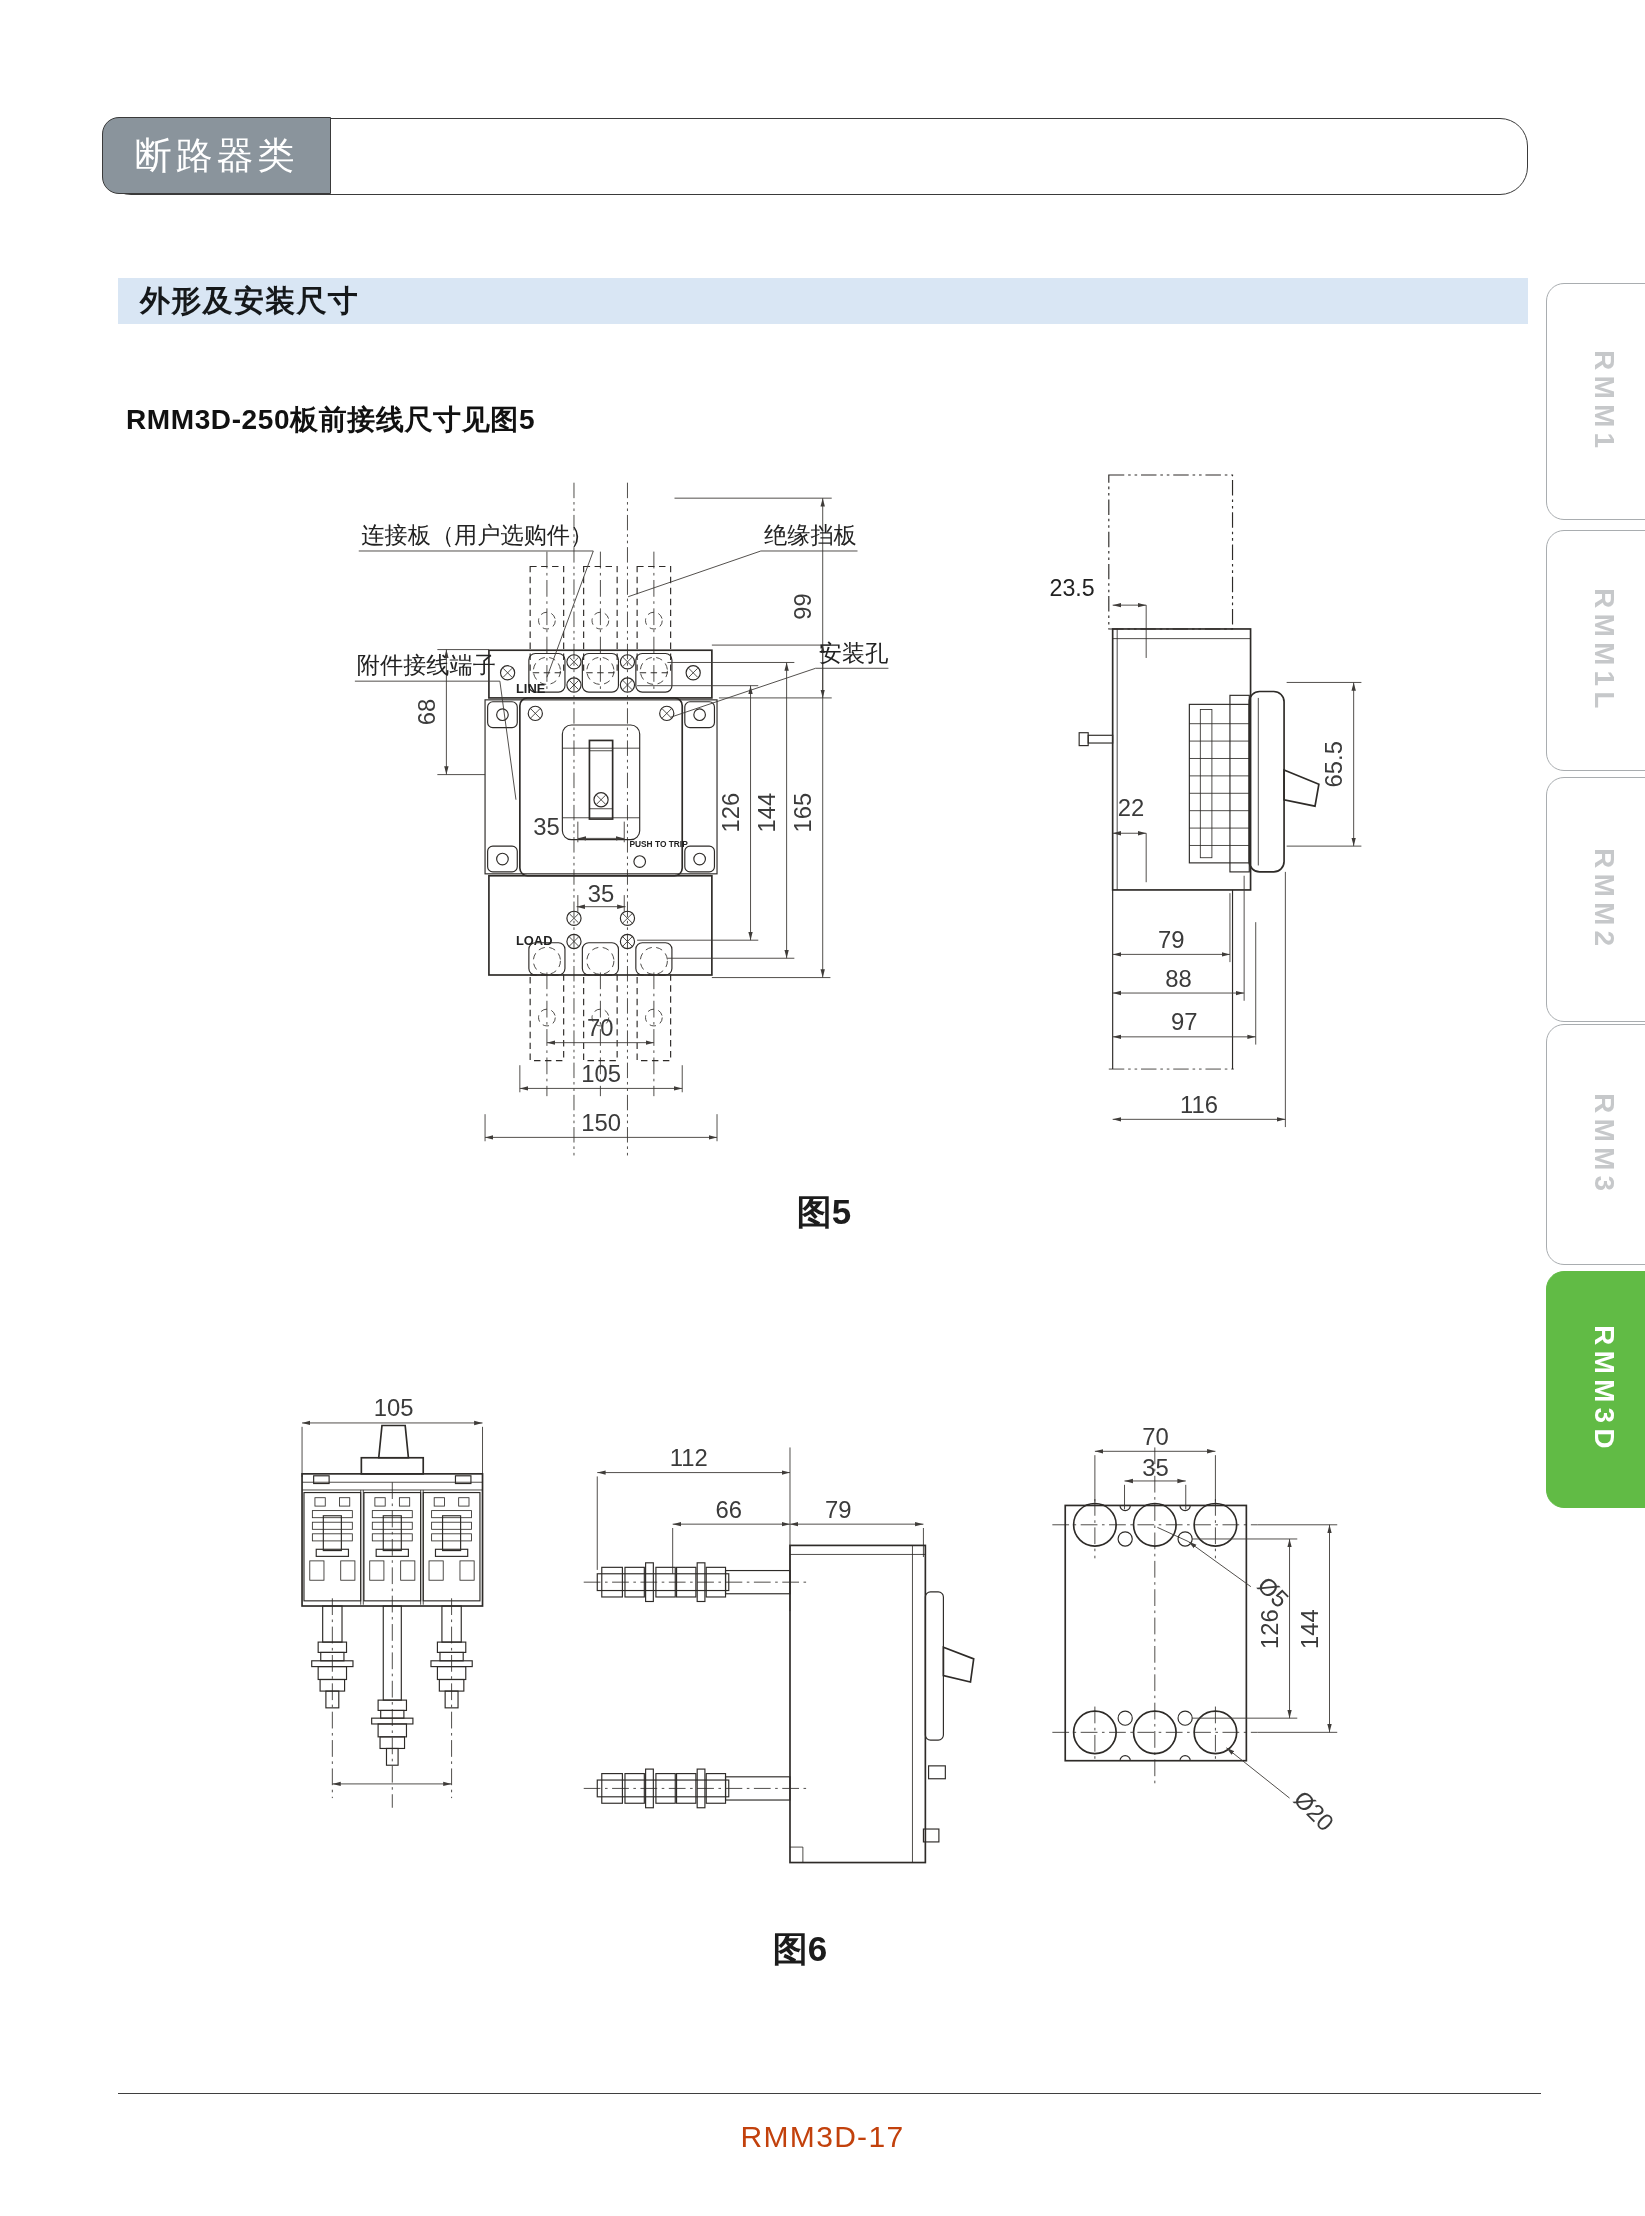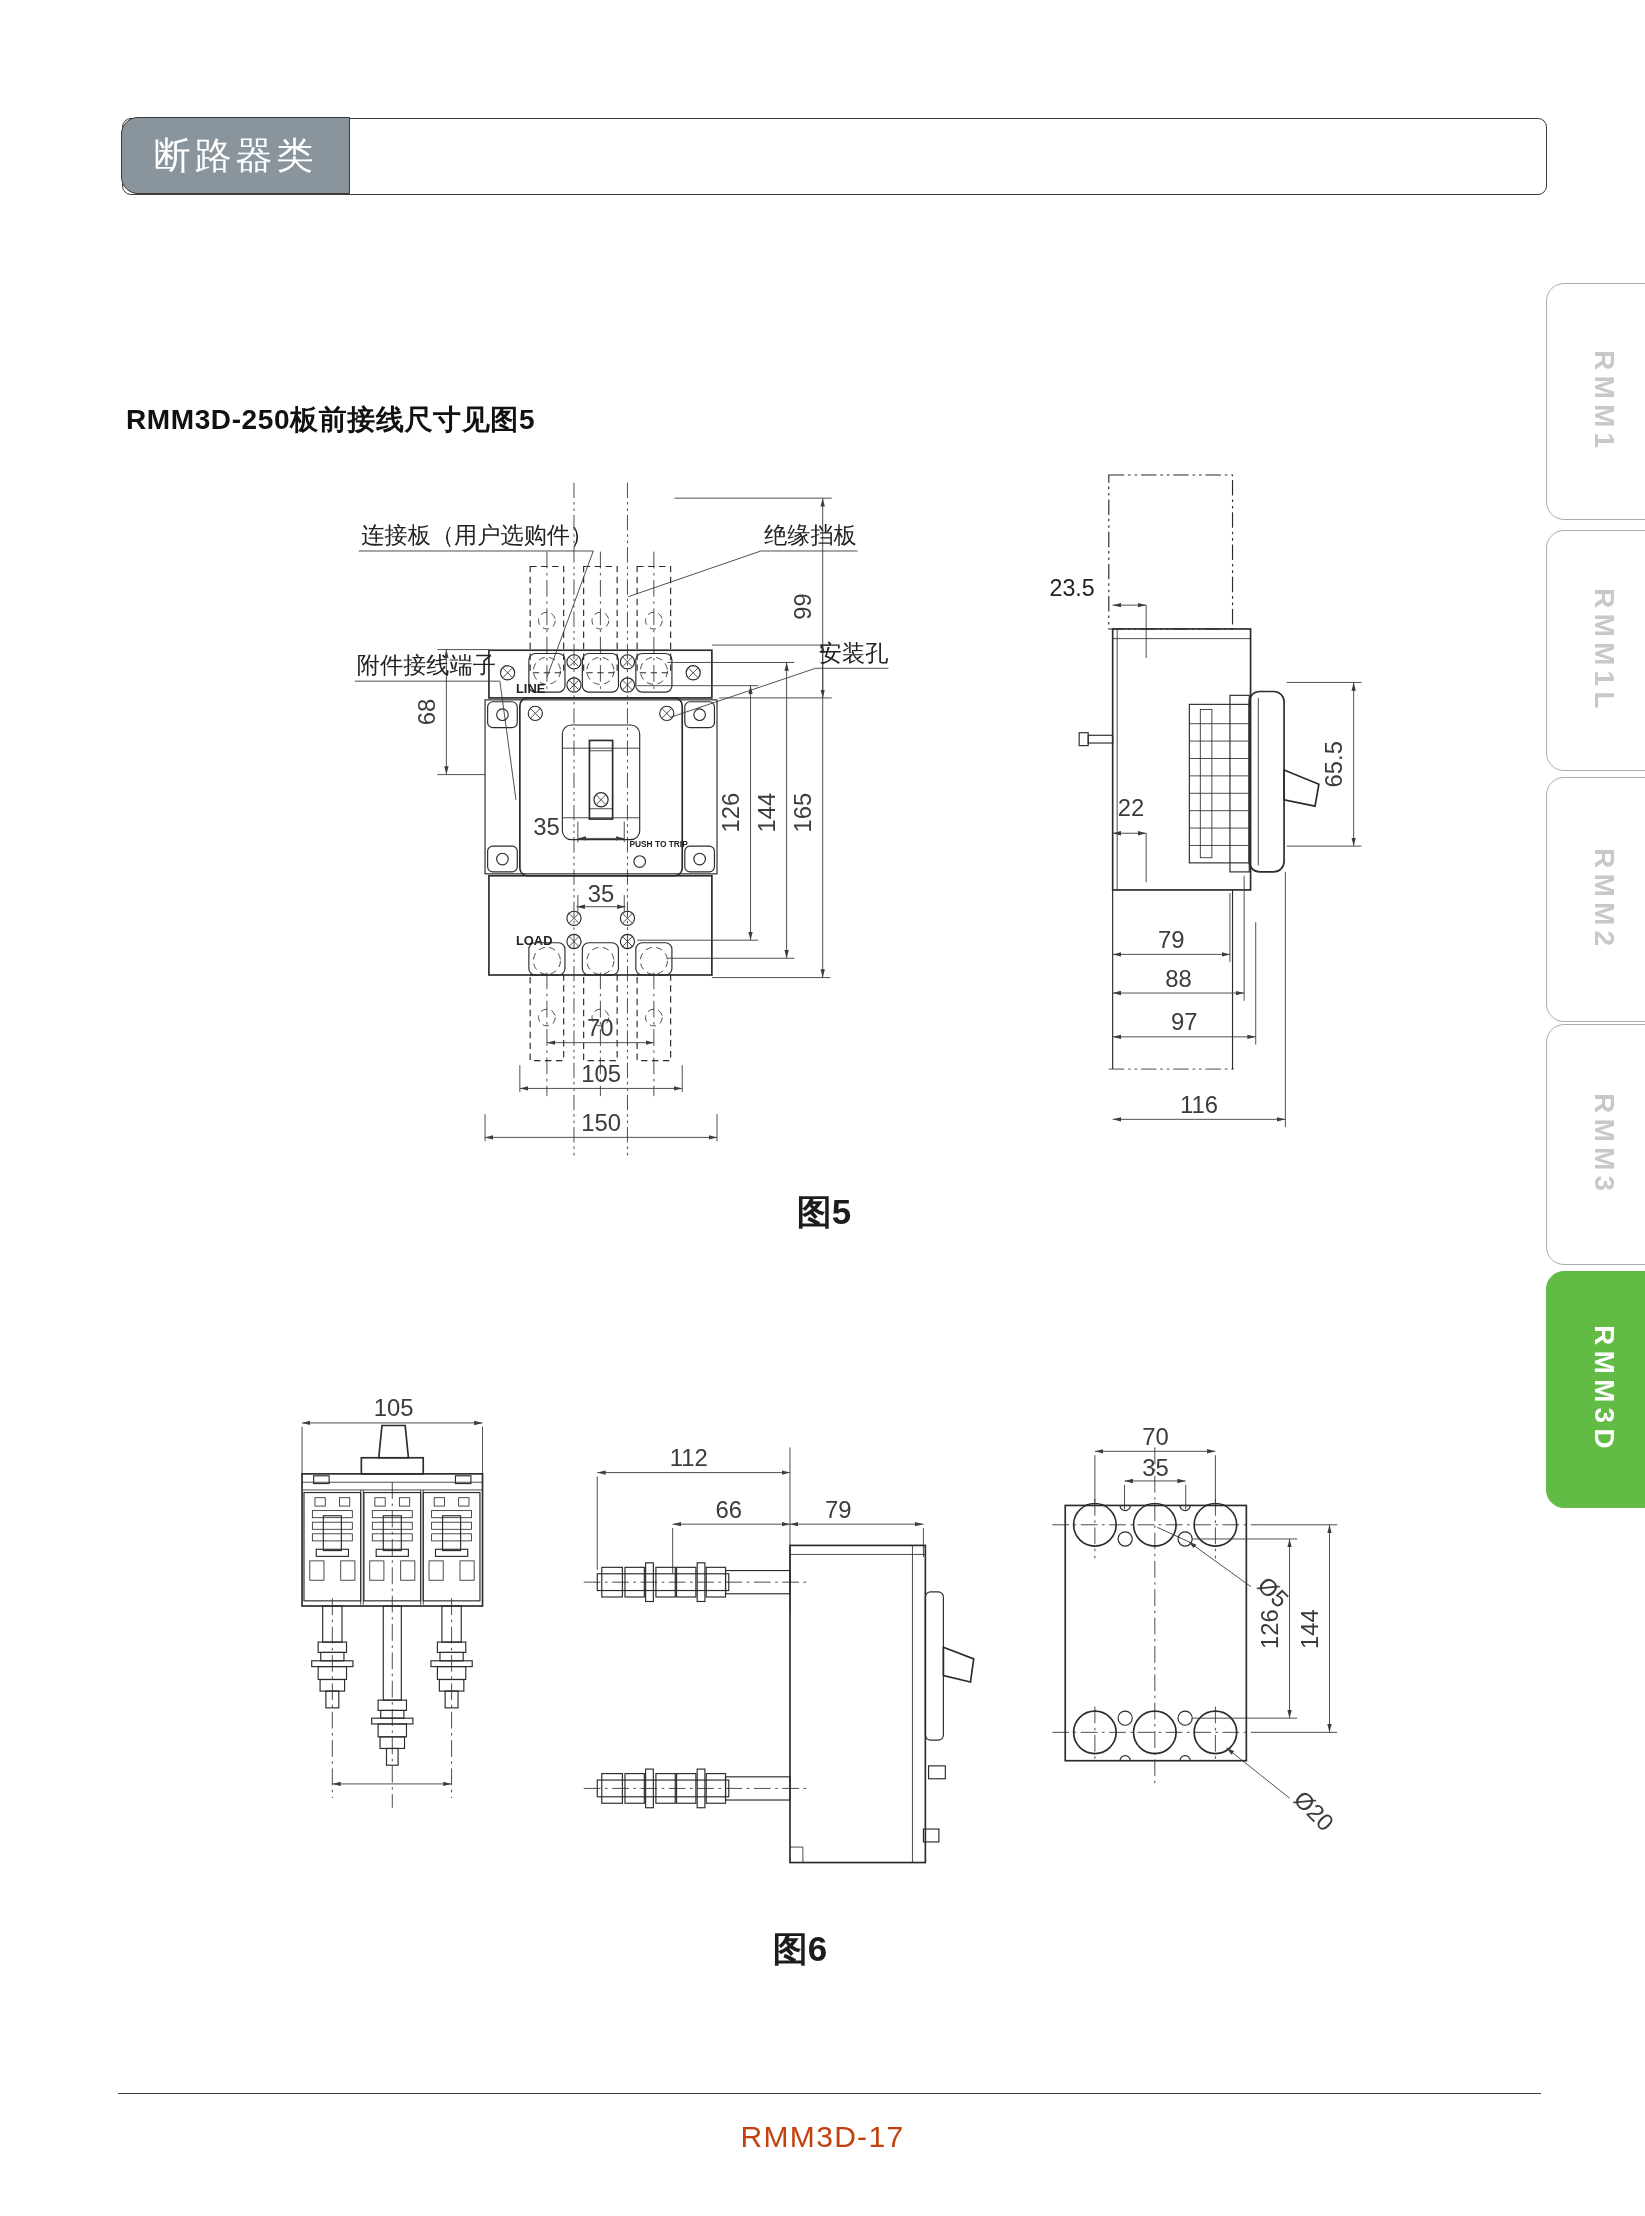--- a/index.html
+++ b/index.html
@@ -1,21 +1,21 @@
 <!DOCTYPE html>
 <html style="font-size:10.3px"><head>
 <meta charset="utf-8">
 <style>
   html,body{margin:0;padding:0;background:#fff;}
   .page{position:relative;width:1645px;height:2216px;background:#ffffff;
         font-family:"Liberation Sans",sans-serif;overflow:hidden;}
 
   
-  .topbar{position:absolute;left:122px;top:118px;width:1423px;height:75px;
-          border:1.9px solid #3a3a3a;border-radius:9px;background:#fff;}
+  .topbar{position:absolute;left:103px;top:118px;width:1423px;height:75px;
+          border:1.9px solid #3a3a3a;border-radius:28px;background:#fff;}
   .cat{position:absolute;left:-1.9px;top:-1.9px;height:75px;width:227px;background:#8a949c;
        border:1.9px solid #3a3a3a;border-radius:17px 0 0 17px;
        display:flex;align-items:center;justify-content:center;}
   .cat span{font-size:37px;color:#ffffff;letter-spacing:3.9px;}
   .prod-title{position:absolute;right:27px;top:0;height:75px;display:flex;align-items:center;
        font-size:40px;font-weight:bold;font-style:italic;color:#1377be;letter-spacing:0.6px;}
 
   
   .sectionbar{position:absolute;left:118px;top:278px;width:1410px;height:46px;
        background:#d9e6f4;display:flex;align-items:center;}
@@ -58,20 +58,23 @@
 <body>
 
 <div class="page">
 
   <div class="topbar">
     <div class="cat">
       <span>断路器类</span>
     </div>
   </div>
 
+  <div class="sectionbar">
+    <span>外形及安装尺寸</span>
+  </div>
 
   <div class="h1 f5">RMM3D-250板前接线尺寸见图5</div>
 
   <svg style="left:342px;top:471px;" width="1031" height="767" viewBox="530 730 1600 1190">
     <defs>
       <marker id="a5" orient="auto-start-reverse" markerUnits="userSpaceOnUse" markerWidth="16" markerHeight="10" refX="13" refY="5">
         <path d="M13,5 L0,1.6 L0,8.4 z" fill="#3f3c39"></path>
       </marker>
       <g id="sc5">
         <circle r="11" class="m"></circle>

